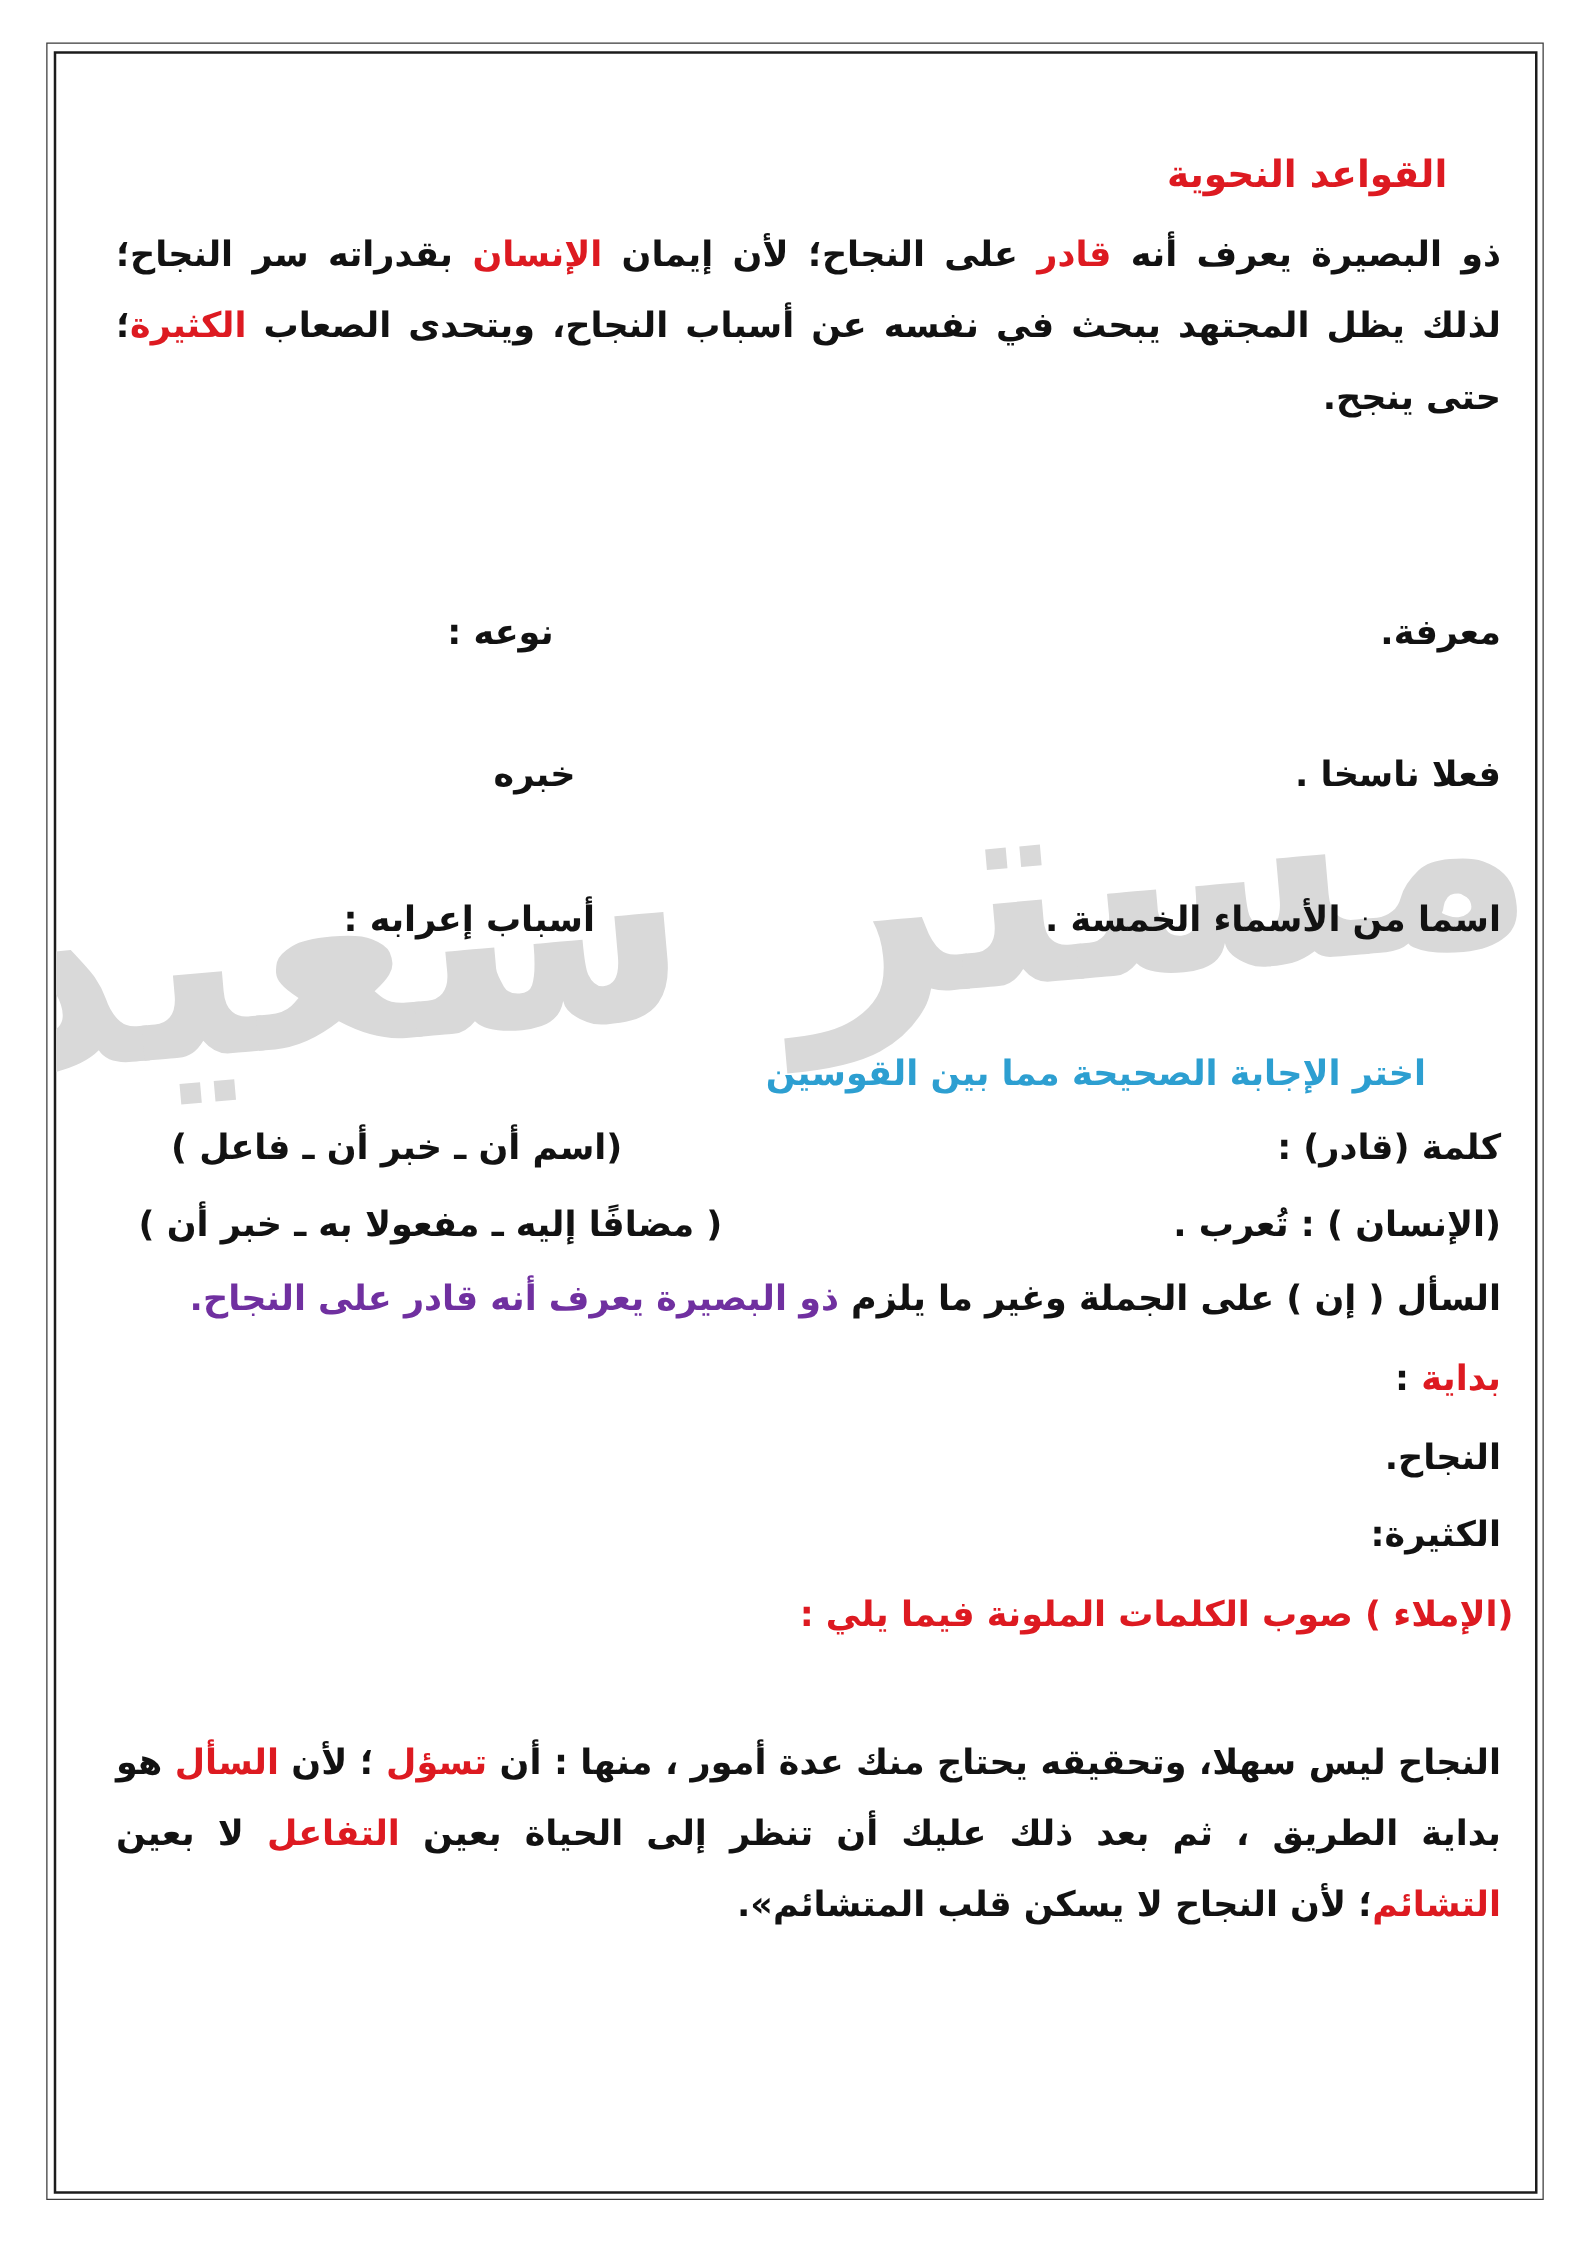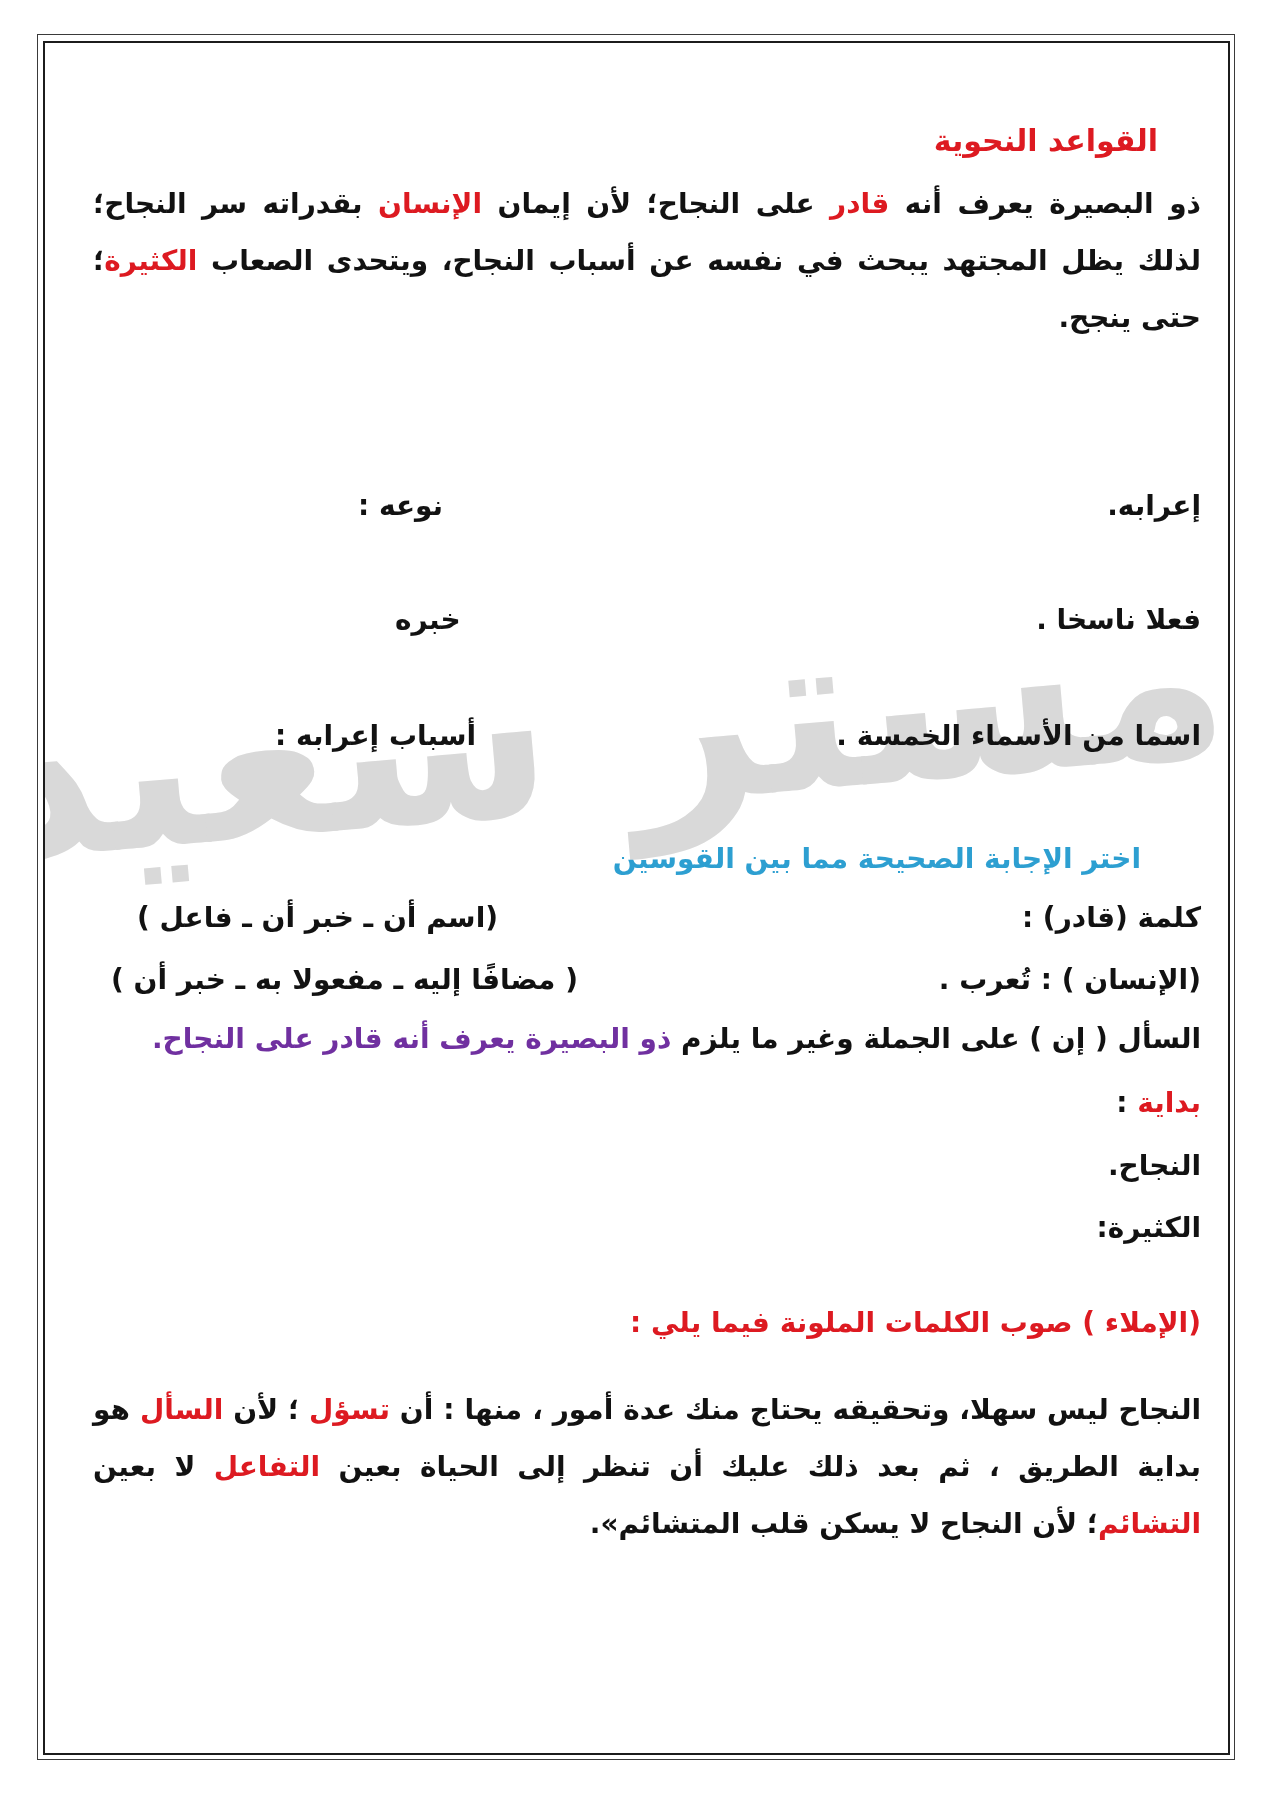--- a/index.html
+++ b/index.html
@@ -38,37 +38,37 @@
   .row3-sub    {top:674px; left:230px;}
   .h-choose    {top:797px; right:87px;}
   .c1-prompt   {top:856px; right:27px;}
   .c1-opts     {top:856px; left:92px;}
   .c2-prompt   {top:918px; right:27px;}
   .c2-opts     {top:918px; left:66px;}
   .insert-line {top:977px; right:27px;}
   .h-parse     {top:1041px;right:27px;}
   .parse-w1    {top:1104px;right:27px;margin-left:45px;}
   .parse-w2    {top:1166px;right:27px;}
-  .h-dict      {top:1230px;right:27px;margin-top:31px;}
+  .h-dict      {top:1230px;right:17px;}
   .dict-para   {top:1338px;right:27px;width:1108px;}
 </style>
 </head>
 <body>
 
 <div class="frame-outer">
   <div class="frame-inner">
 
     <div class="watermark" style="color: rgb(217, 217, 217);">مستر سعيد قطب</div>
 
     <div class="item title" style="color:#dd1a21;">القواعد النحوية</div>
 
     <div class="item intro para"><span style="color: rgb(18, 18, 18);">ذو البصيرة يعرف أنه </span><span style="color: rgb(221, 26, 33);">قادر</span><span style="color: rgb(18, 18, 18);"> على النجاح؛ لأن إيمان </span><span style="color: rgb(221, 26, 33);">الإنسان</span><span style="color: rgb(18, 18, 18);"> بقدراته سر النجاح؛ لذلك يظل المجتهد يبحث في نفسه عن أسباب النجاح، ويتحدى الصعاب </span><span style="color: rgb(221, 26, 33);">الكثيرة</span><span style="color: rgb(18, 18, 18);">؛ حتى ينجح.</span></div>
 
 
-    <div class="item row1-label">إعرابه.</div>
+    <div class="item row1-label">معرفة.</div>
     <div class="item row1-sub">نوعه :</div>
 
     <div class="item row2-label">فعلا ناسخا .</div>
     <div class="item row2-sub">خبره</div>
 
     <div class="item row3-label">اسما من الأسماء الخمسة .</div>
     <div class="item row3-sub">أسباب إعرابه :</div>
 
     <div class="item h-choose" style="color:#2d9fd1;">اختر الإجابة الصحيحة مما بين القوسين</div>
 

